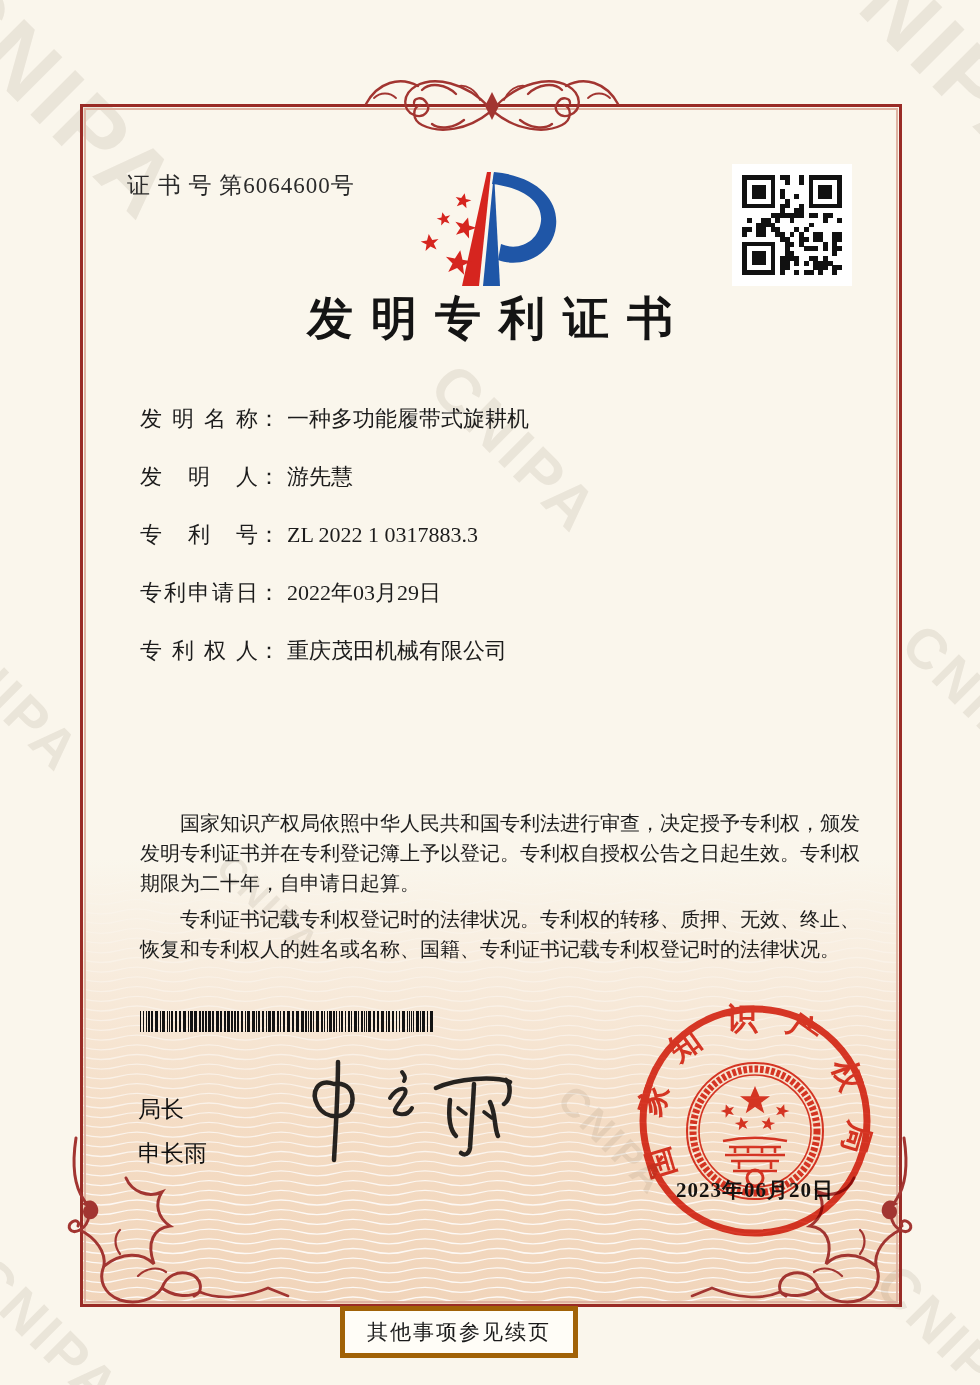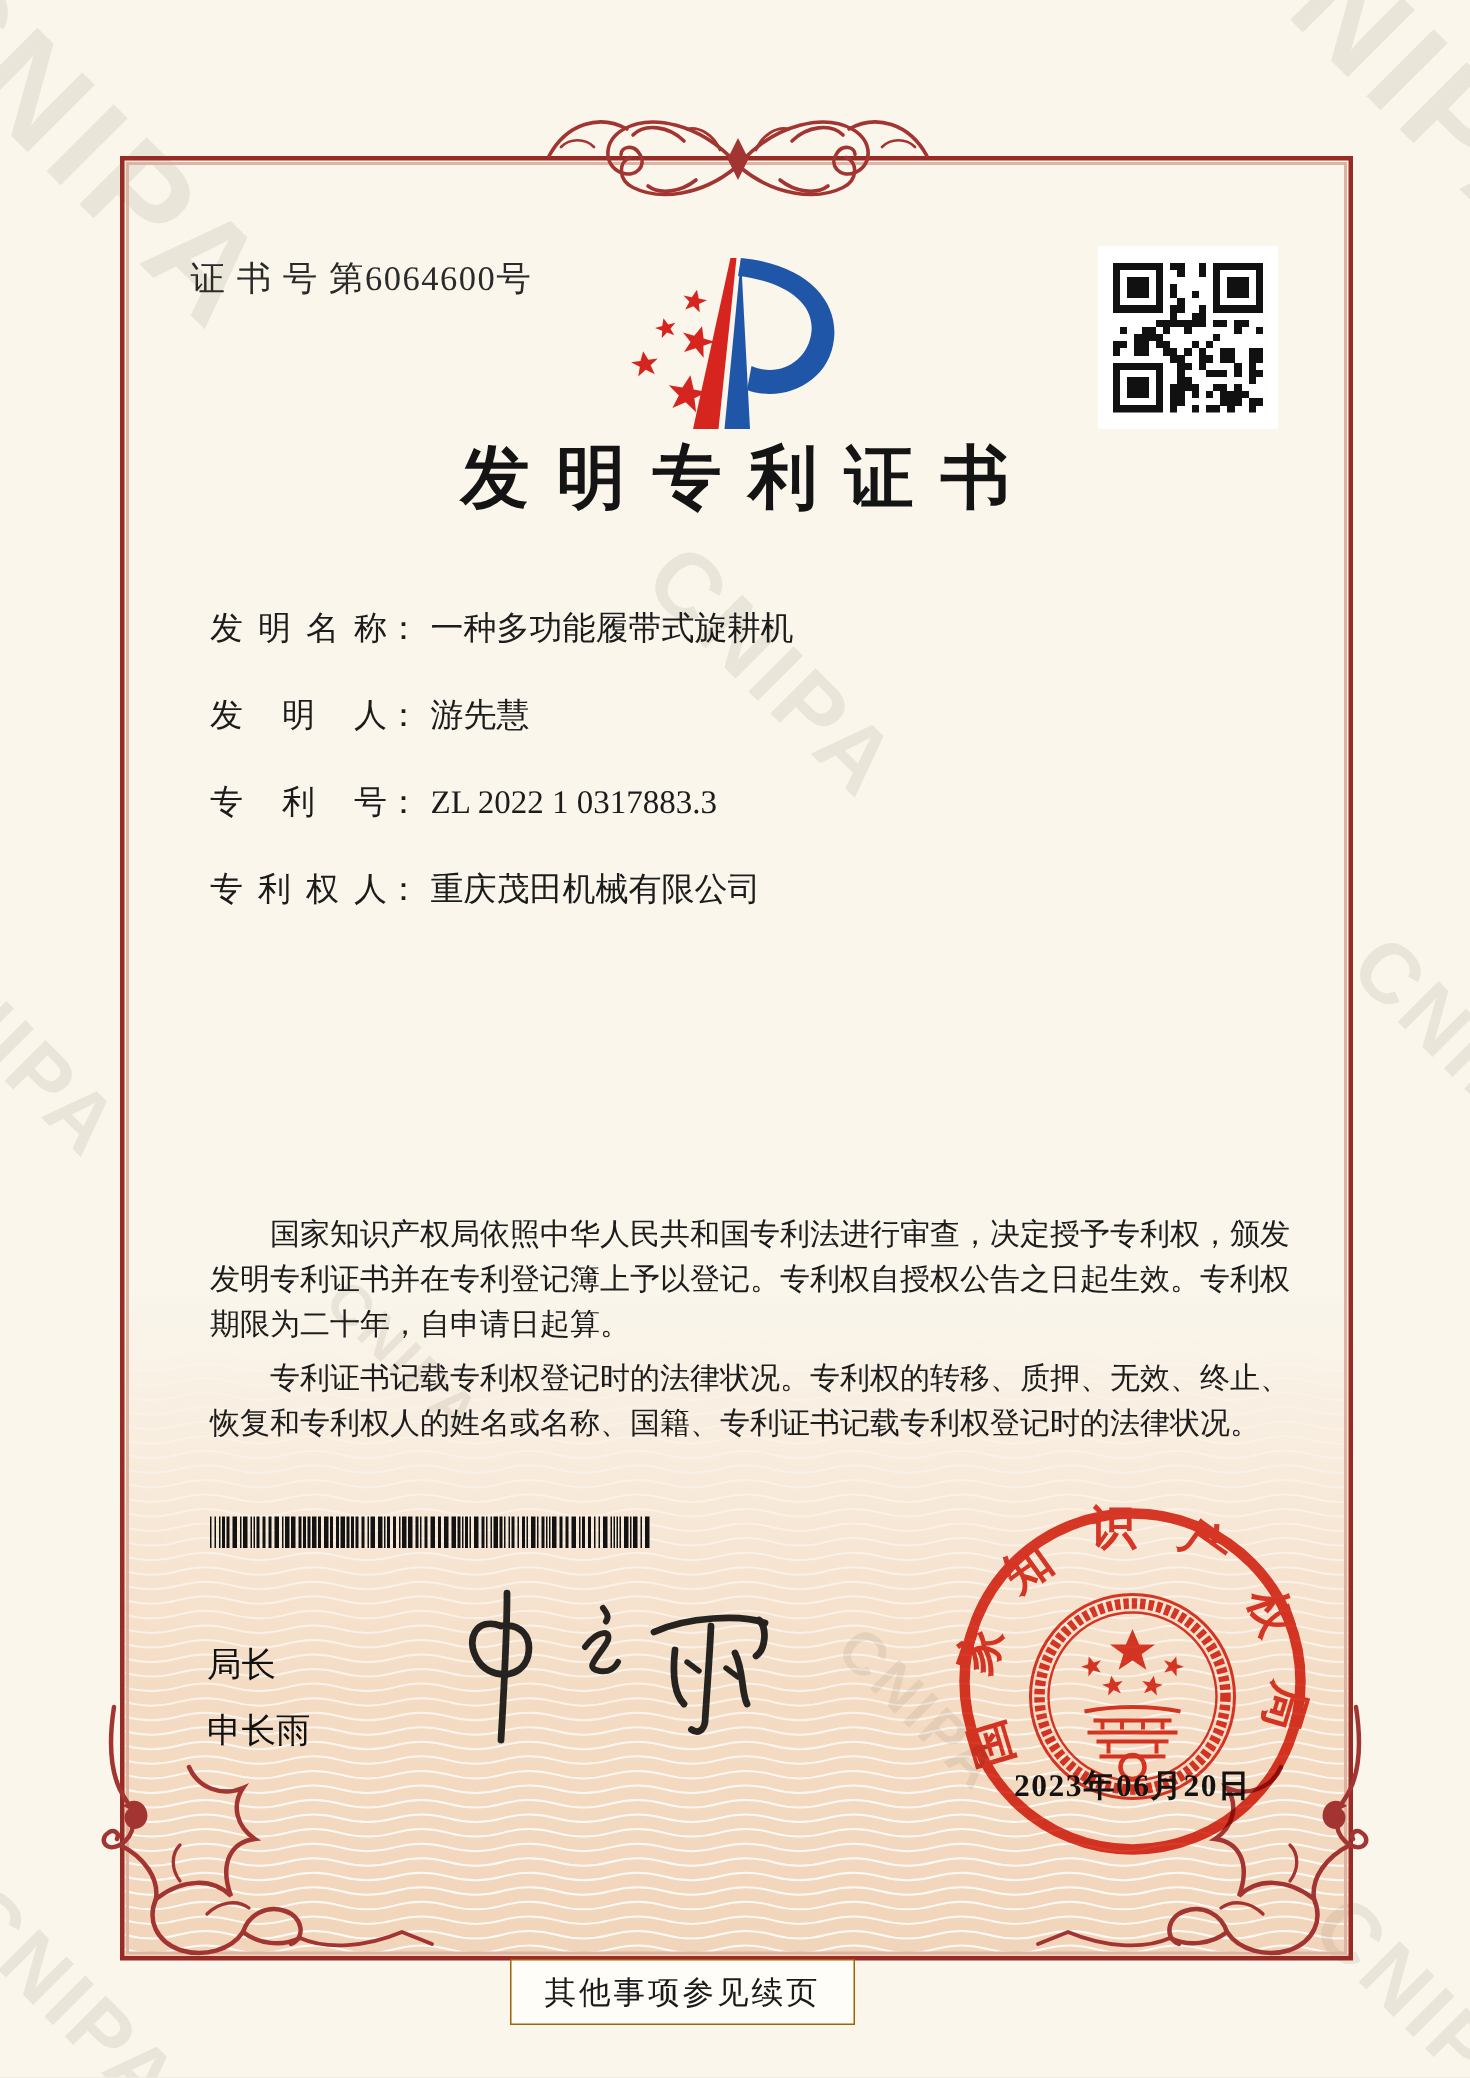--- a/index.html
+++ b/index.html
@@ -52,21 +52,21 @@
              font-family:"Liberation Sans","DejaVu Sans",sans-serif;color:#111;}
   .sig-name{left:138px;top:1138px;font-size:23px;font-weight:500;z-index:3;
             font-family:"Liberation Sans","DejaVu Sans",sans-serif;color:#111;}
   .signature{left:298px;top:1056px;width:215px;height:108px;z-index:3;mix-blend-mode:multiply;}
 
   .seal{left:633px;top:997px;width:244px;height:250px;z-index:5;mix-blend-mode:multiply;}
   .seal-ring{font-size:31px;font-weight:700;fill:#dd3b2b;letter-spacing:26px;}
   .seal-date{font-size:21px;fill:#151515;letter-spacing:1px;font-weight:600;}
 
   .page-num{left:0;right:0;top:1266px;text-align:center;font-size:17px;color:#222;z-index:3;}
-  .cont-box{left:340px;top:1306px;width:228px;height:42px;background:#fffdf7;border:1px solid #a16207;
+  .cont-box{left:340px;top:1306px;width:228px;height:42px;background:#fffdf7;border:5px solid #a16207;
             display:flex;align-items:center;justify-content:center;font-size:21px;letter-spacing:2px;z-index:6;color:#1a1a1a;}
 </style>
 </head>
 <body>
 
 <div class="page">
 
   <div id="wm-layer">
       <div class="wm" style="left: 55px; top: 95px; font-size: 92px;">CNIPA</div>
       <div class="wm" style="left: 935px; top: 45px; font-size: 92px;">CNIPA</div>
@@ -316,20 +316,23 @@
     <div class="frow">
       <span class="flabel">发明名称</span><span>：</span><span class="fvalue">一种多功能履带式旋耕机</span>
     </div>
     <div class="frow">
       <span class="flabel">发明人</span><span>：</span><span class="fvalue">游先慧</span>
     </div>
     <div class="frow">
       <span class="flabel">专利号</span><span>：</span><span class="fvalue">ZL 2022 1 0317883.3</span>
     </div>
     <div class="frow">
+      <span class="flabel">专利申请日</span><span>：</span><span class="fvalue">2022年03月29日</span>
+    </div>
+    <div class="frow">
       <span class="flabel">专利权人</span><span>：</span><span class="fvalue">重庆茂田机械有限公司</span>
     </div>
   </div>
 
   <div class="abs paras">
     <p>国家知识产权局依照中华人民共和国专利法进行审查，决定授予专利权，颁发发明专利证书并在专利登记簿上予以登记。专利权自授权公告之日起生效。专利权期限为二十年，自申请日起算。</p>
     <p>专利证书记载专利权登记时的法律状况。专利权的转移、质押、无效、终止、恢复和专利权人的姓名或名称、国籍、专利证书记载专利权登记时的法律状况。</p>
   </div>
 
   <div class="abs" id="barcode">

